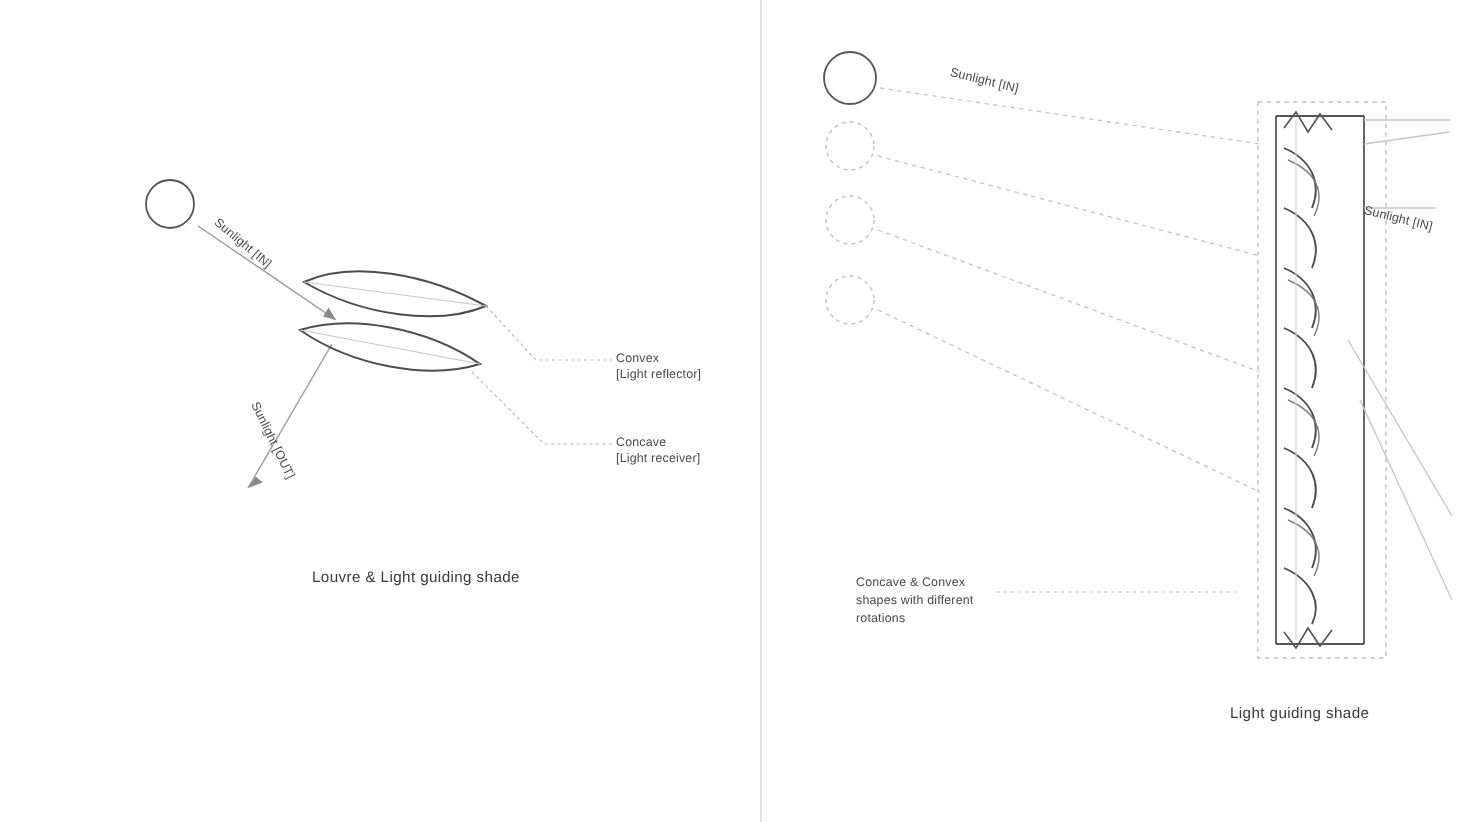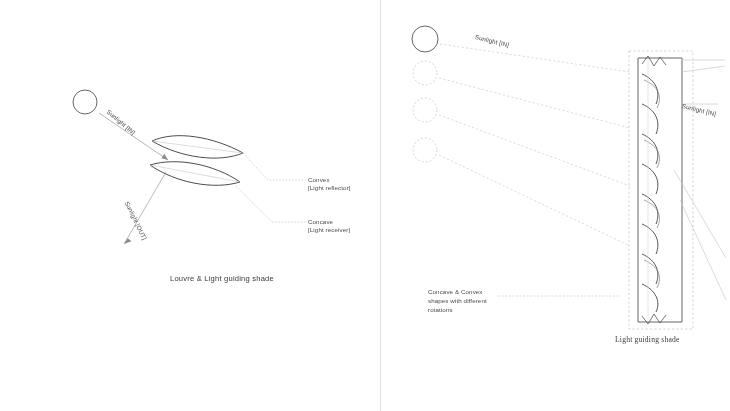--- a/index.html
+++ b/index.html
@@ -105,21 +105,21 @@
     <div class="lbl rot-sun-in" style="left:110px; top:108px;">Sunlight [IN]</div>
 
     <div class="lbl rot-sun-out" style="left:130px; top:200px;">Sunlight [OUT]</div>
 
     <div class="lbl" style="left:308px; top:176px;">Convex</div>
     <div class="lbl" style="left:308px; top:184px;">[Light reflector]</div>
 
     <div class="lbl" style="left:308px; top:218px;">Concave</div>
     <div class="lbl" style="left:308px; top:226px;">[Light receiver]</div>
 
-    <div class="lbl caption" style="left:156px; top:273px;margin-left:14px;">Louvre &amp; Light guiding shade</div>
+    <div class="lbl caption" style="left:156px; top:283px;">Louvre &amp; Light guiding shade</div>
   </div>
 
   <div class="panel" id="panel-right">
     <svg class="layer" width="350" height="411" viewBox="0 0 350 411">
 
       <circle cx="45" cy="39" r="13" fill="none" stroke="#555555" stroke-width="0.9"></circle>
       <circle cx="45" cy="73" r="12" fill="none" stroke="#c2c2c2" stroke-width="0.7" stroke-dasharray="2 2"></circle>
       <circle cx="45" cy="110" r="12" fill="none" stroke="#c2c2c2" stroke-width="0.7" stroke-dasharray="2 2"></circle>
       <circle cx="45" cy="150" r="12" fill="none" stroke="#c2c2c2" stroke-width="0.7" stroke-dasharray="2 2"></circle>
 
@@ -172,16 +172,16 @@
     </svg>
 
     <div class="lbl rot-sun-r1" style="left:96px; top:33px;">Sunlight [IN]</div>
 
     <div class="lbl rot-sun-r2" style="left:303px; top:102px;">Sunlight [IN]</div>
 
     <div class="lbl" style="left:48px; top:288px;">Concave &amp; Convex</div>
     <div class="lbl" style="left:48px; top:297px;">shapes with different</div>
     <div class="lbl" style="left:48px; top:306px;">rotations</div>
 
-    <div class="lbl caption" style="left:235px; top:334px;font-family:Liberation Serif, serif;">Light guiding shade</div>
+    <div class="lbl caption" style="left:235px; top:351px;">Light guiding shade</div>
   </div>
 
 </div>
 
 </body></html>

